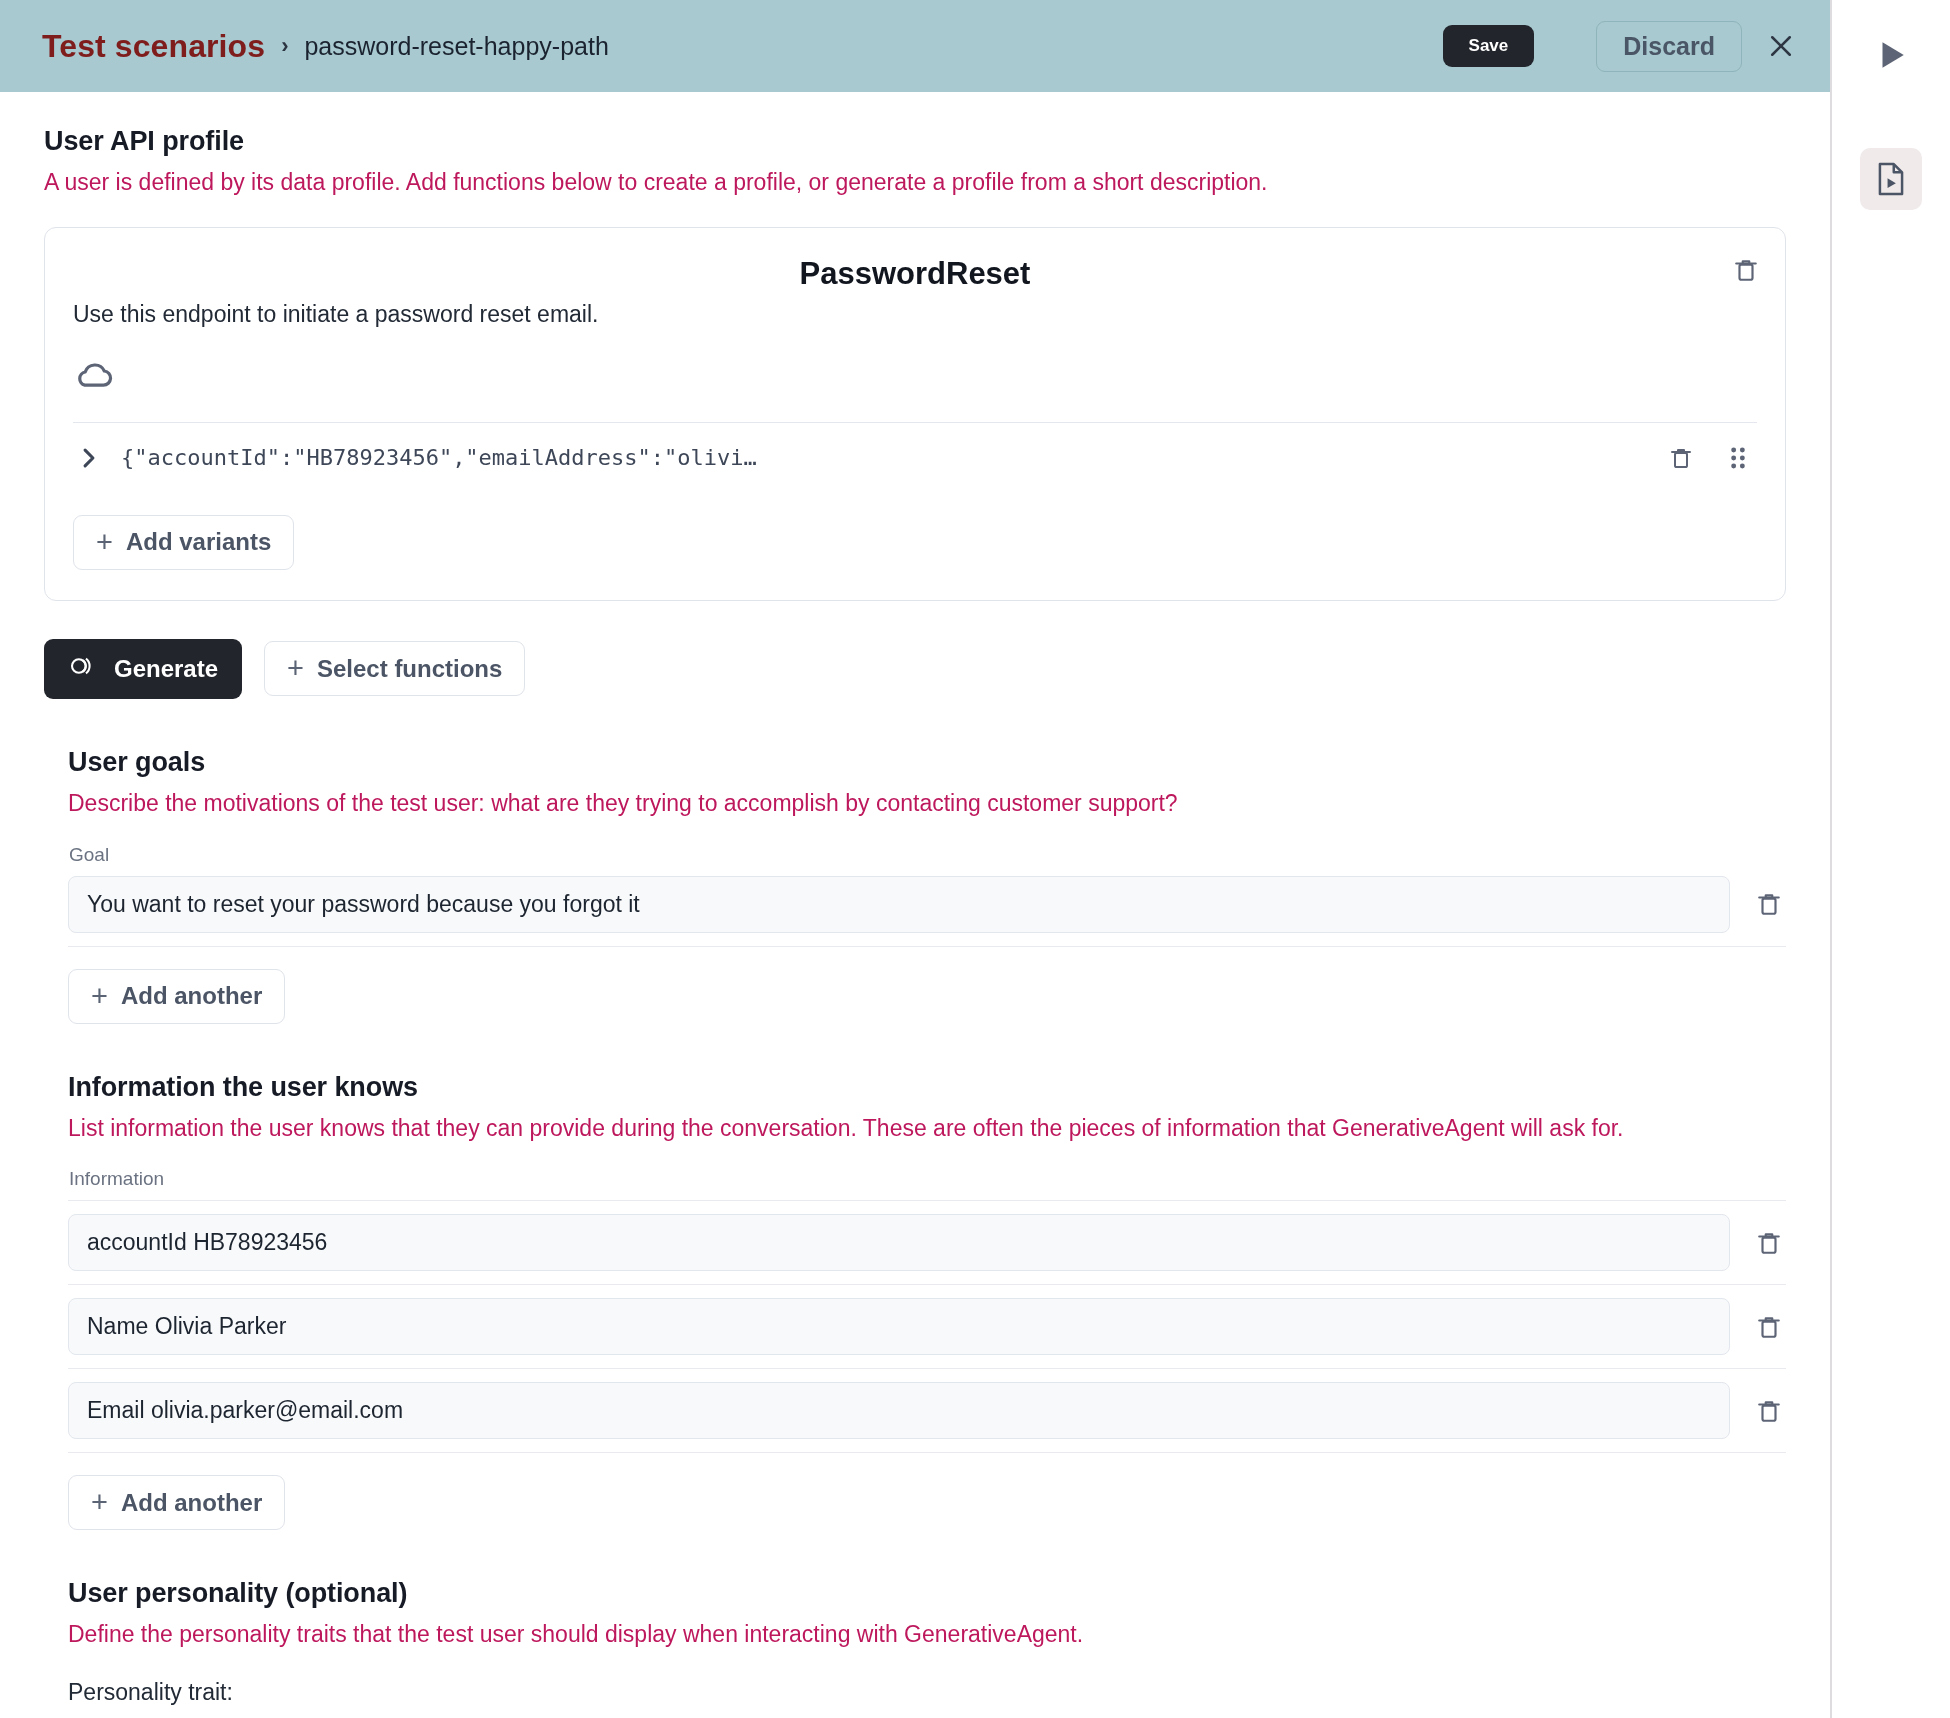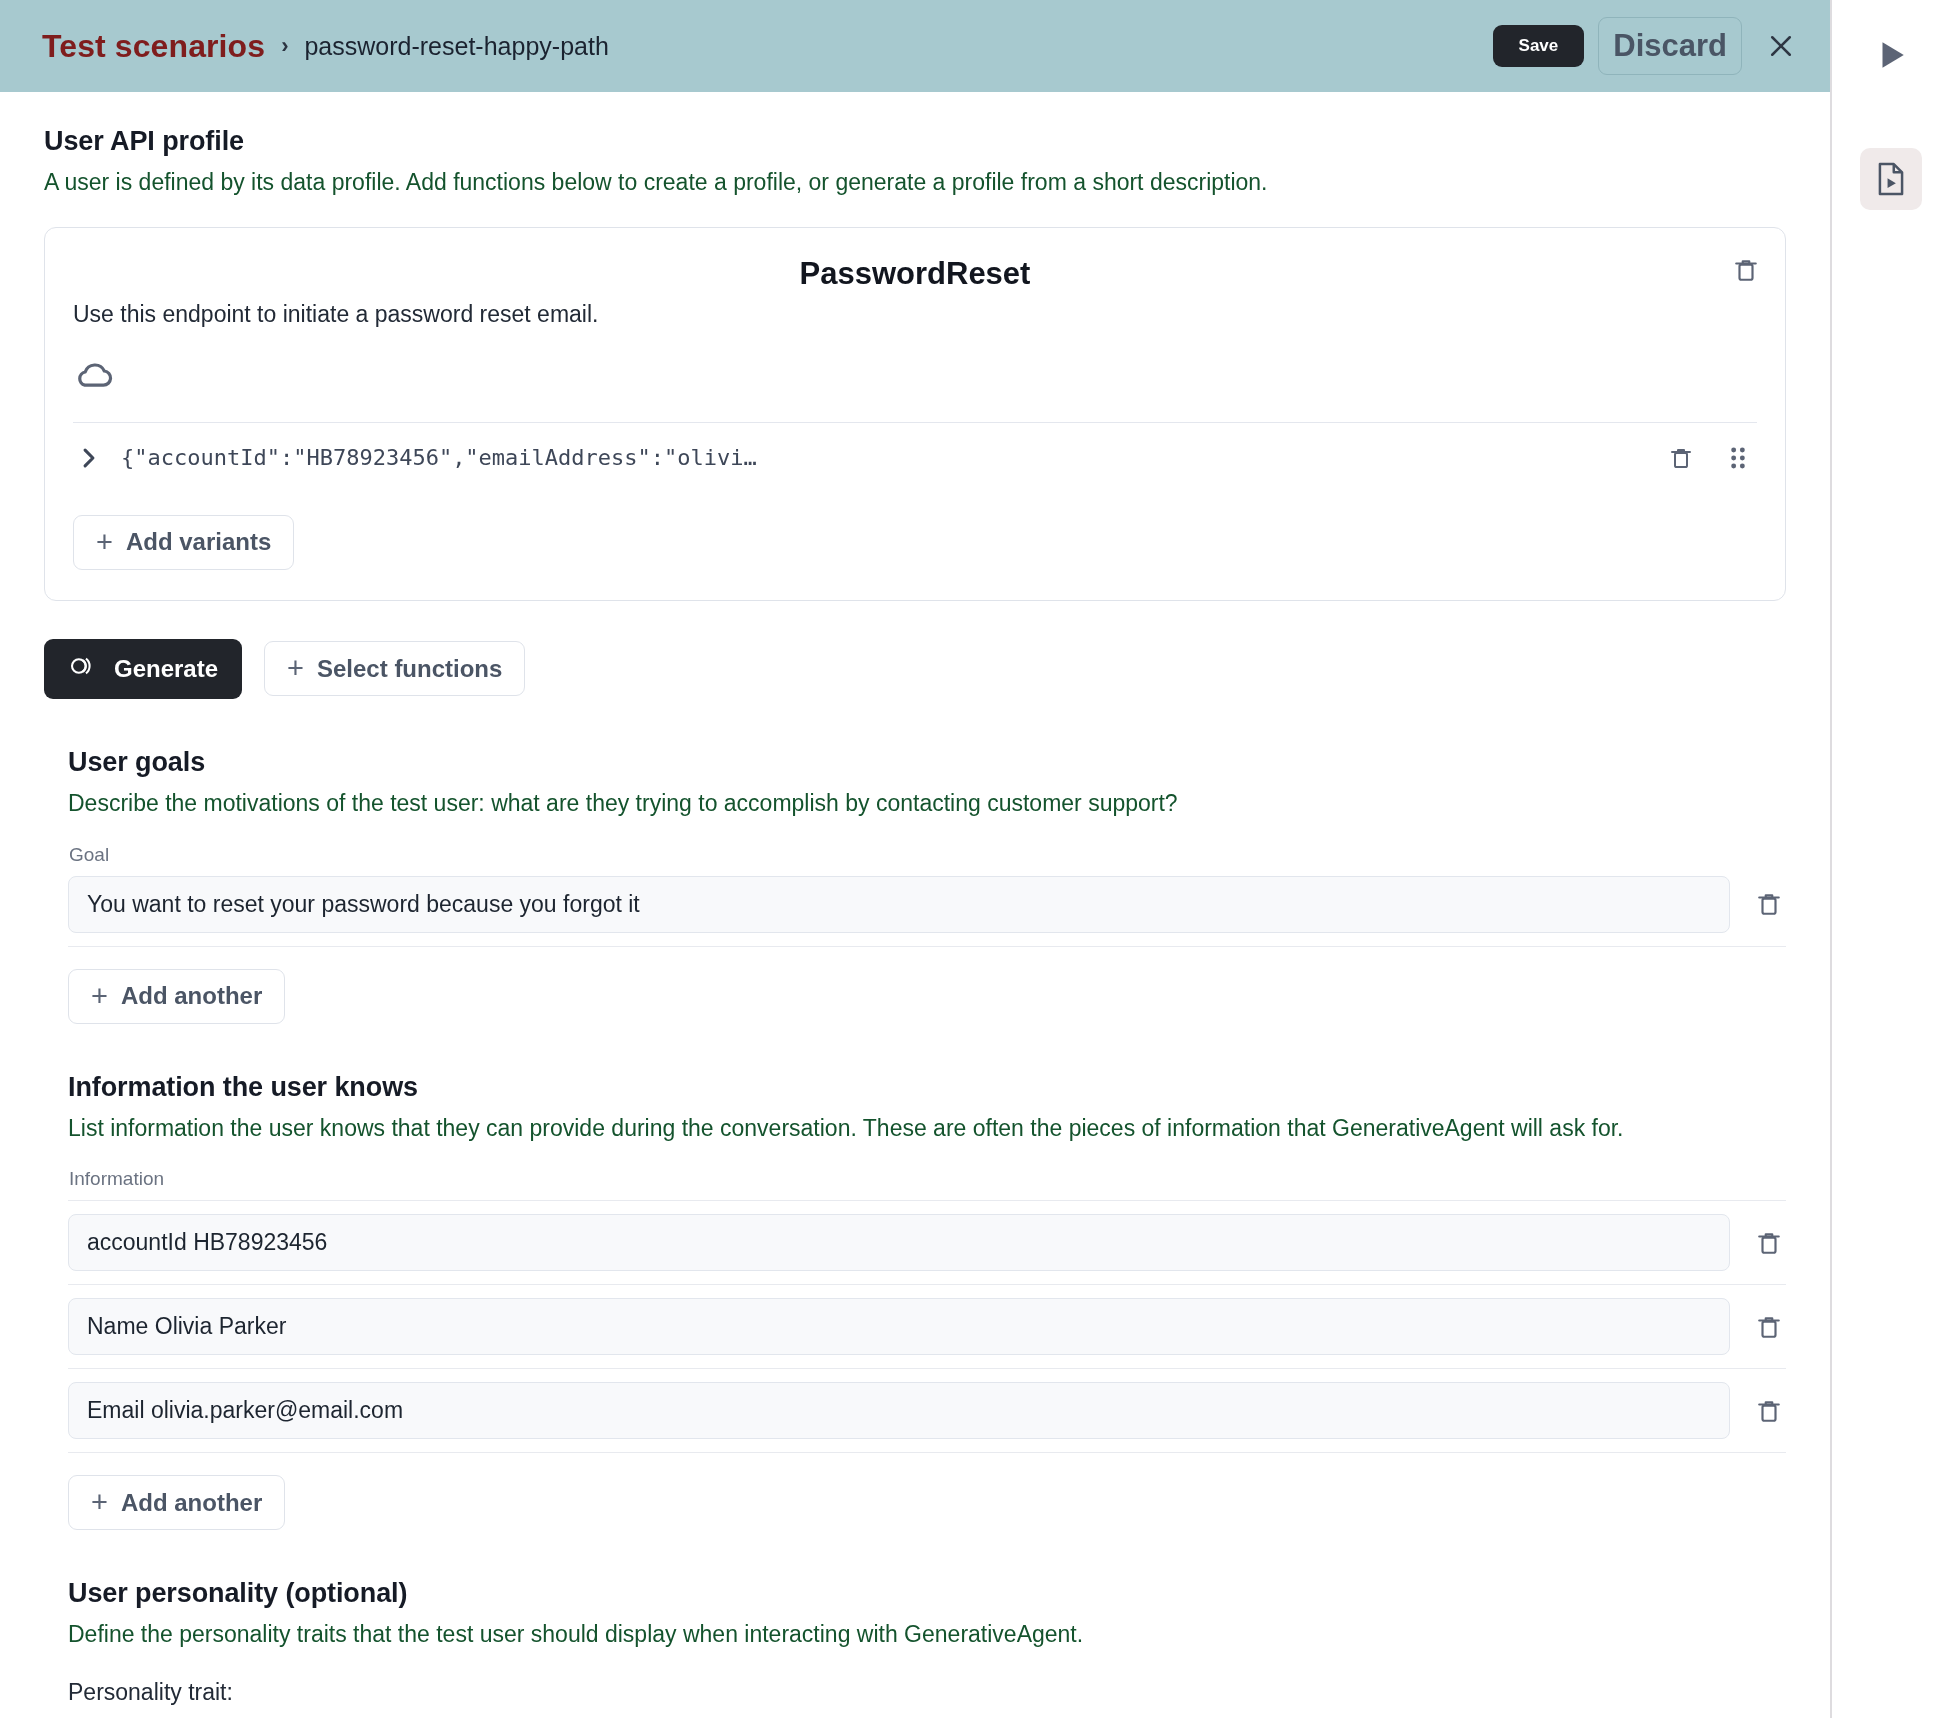--- a/index.html
+++ b/index.html
@@ -26,34 +26,34 @@
   .crumb-sep { margin: 0 16px; font-size: 22px; color: #2c3442; font-weight: 700; }
   .crumb-leaf { font-size: 25px; font-weight: 400; color: #1b2330; }
   .topbar-actions { margin-left: auto; display: flex; align-items: center; gap: 14px; }
   .btn-save {
     background: #22252b; color: #fff; border: none; border-radius: 9px;
     font-size: 17px; font-weight: 700; padding: 11px 26px; cursor: pointer;
     font-family: inherit;
   }
   .btn-discard {
     background: transparent; color: #4a5565; border: 1.6px solid #8fb4bb;
-    border-radius: 9px; font-size: 31px; font-weight: 700; padding: 10px 14px;
-    cursor: pointer; font-family: inherit;
+    border-radius: 9px; font-size: 25px; font-weight: 700; padding: 10px 26px;
+    cursor: pointer; font-family: inherit; margin-left: 48px;
   }
   .btn-close {
     background: none; border: none; cursor: pointer; padding: 6px 14px 6px 10px;
     display: flex; align-items: center;
   }
 
   
   .content { padding: 34px 0 0 0; }
   .wrap { padding-left: 44px; padding-right: 44px; }
 
   h2.section-title { font-size: 27px; font-weight: 700; margin: 0 0 11px; color: #161b26; letter-spacing: -.1px; }
-  p.section-desc { font-size: 23px; font-weight: 400; margin: 0; color: #14532d; line-height: 1.25; }
+  p.section-desc { font-size: 23px; font-weight: 400; margin: 0; color: #be185d; line-height: 1.25; }
 
   
   .fn-card {
     margin-top: 30px; border: 1.6px solid #dfe3ea; border-radius: 12px;
     padding: 28px 28px 30px 28px; position: relative; background: #fff;
   }
   .fn-title { font-size: 31px; font-weight: 700; margin: 0 0 9px; color: #12161f; text-align: center; }
   .fn-desc { font-size: 23px; margin: 0; color: #222a36; }
   .fn-trash { position: absolute; top: 28px; right: 26px; cursor: pointer; background:none;border:none;padding:0; }
   .cloud-row { margin-top: 30px; padding-bottom: 26px; }

